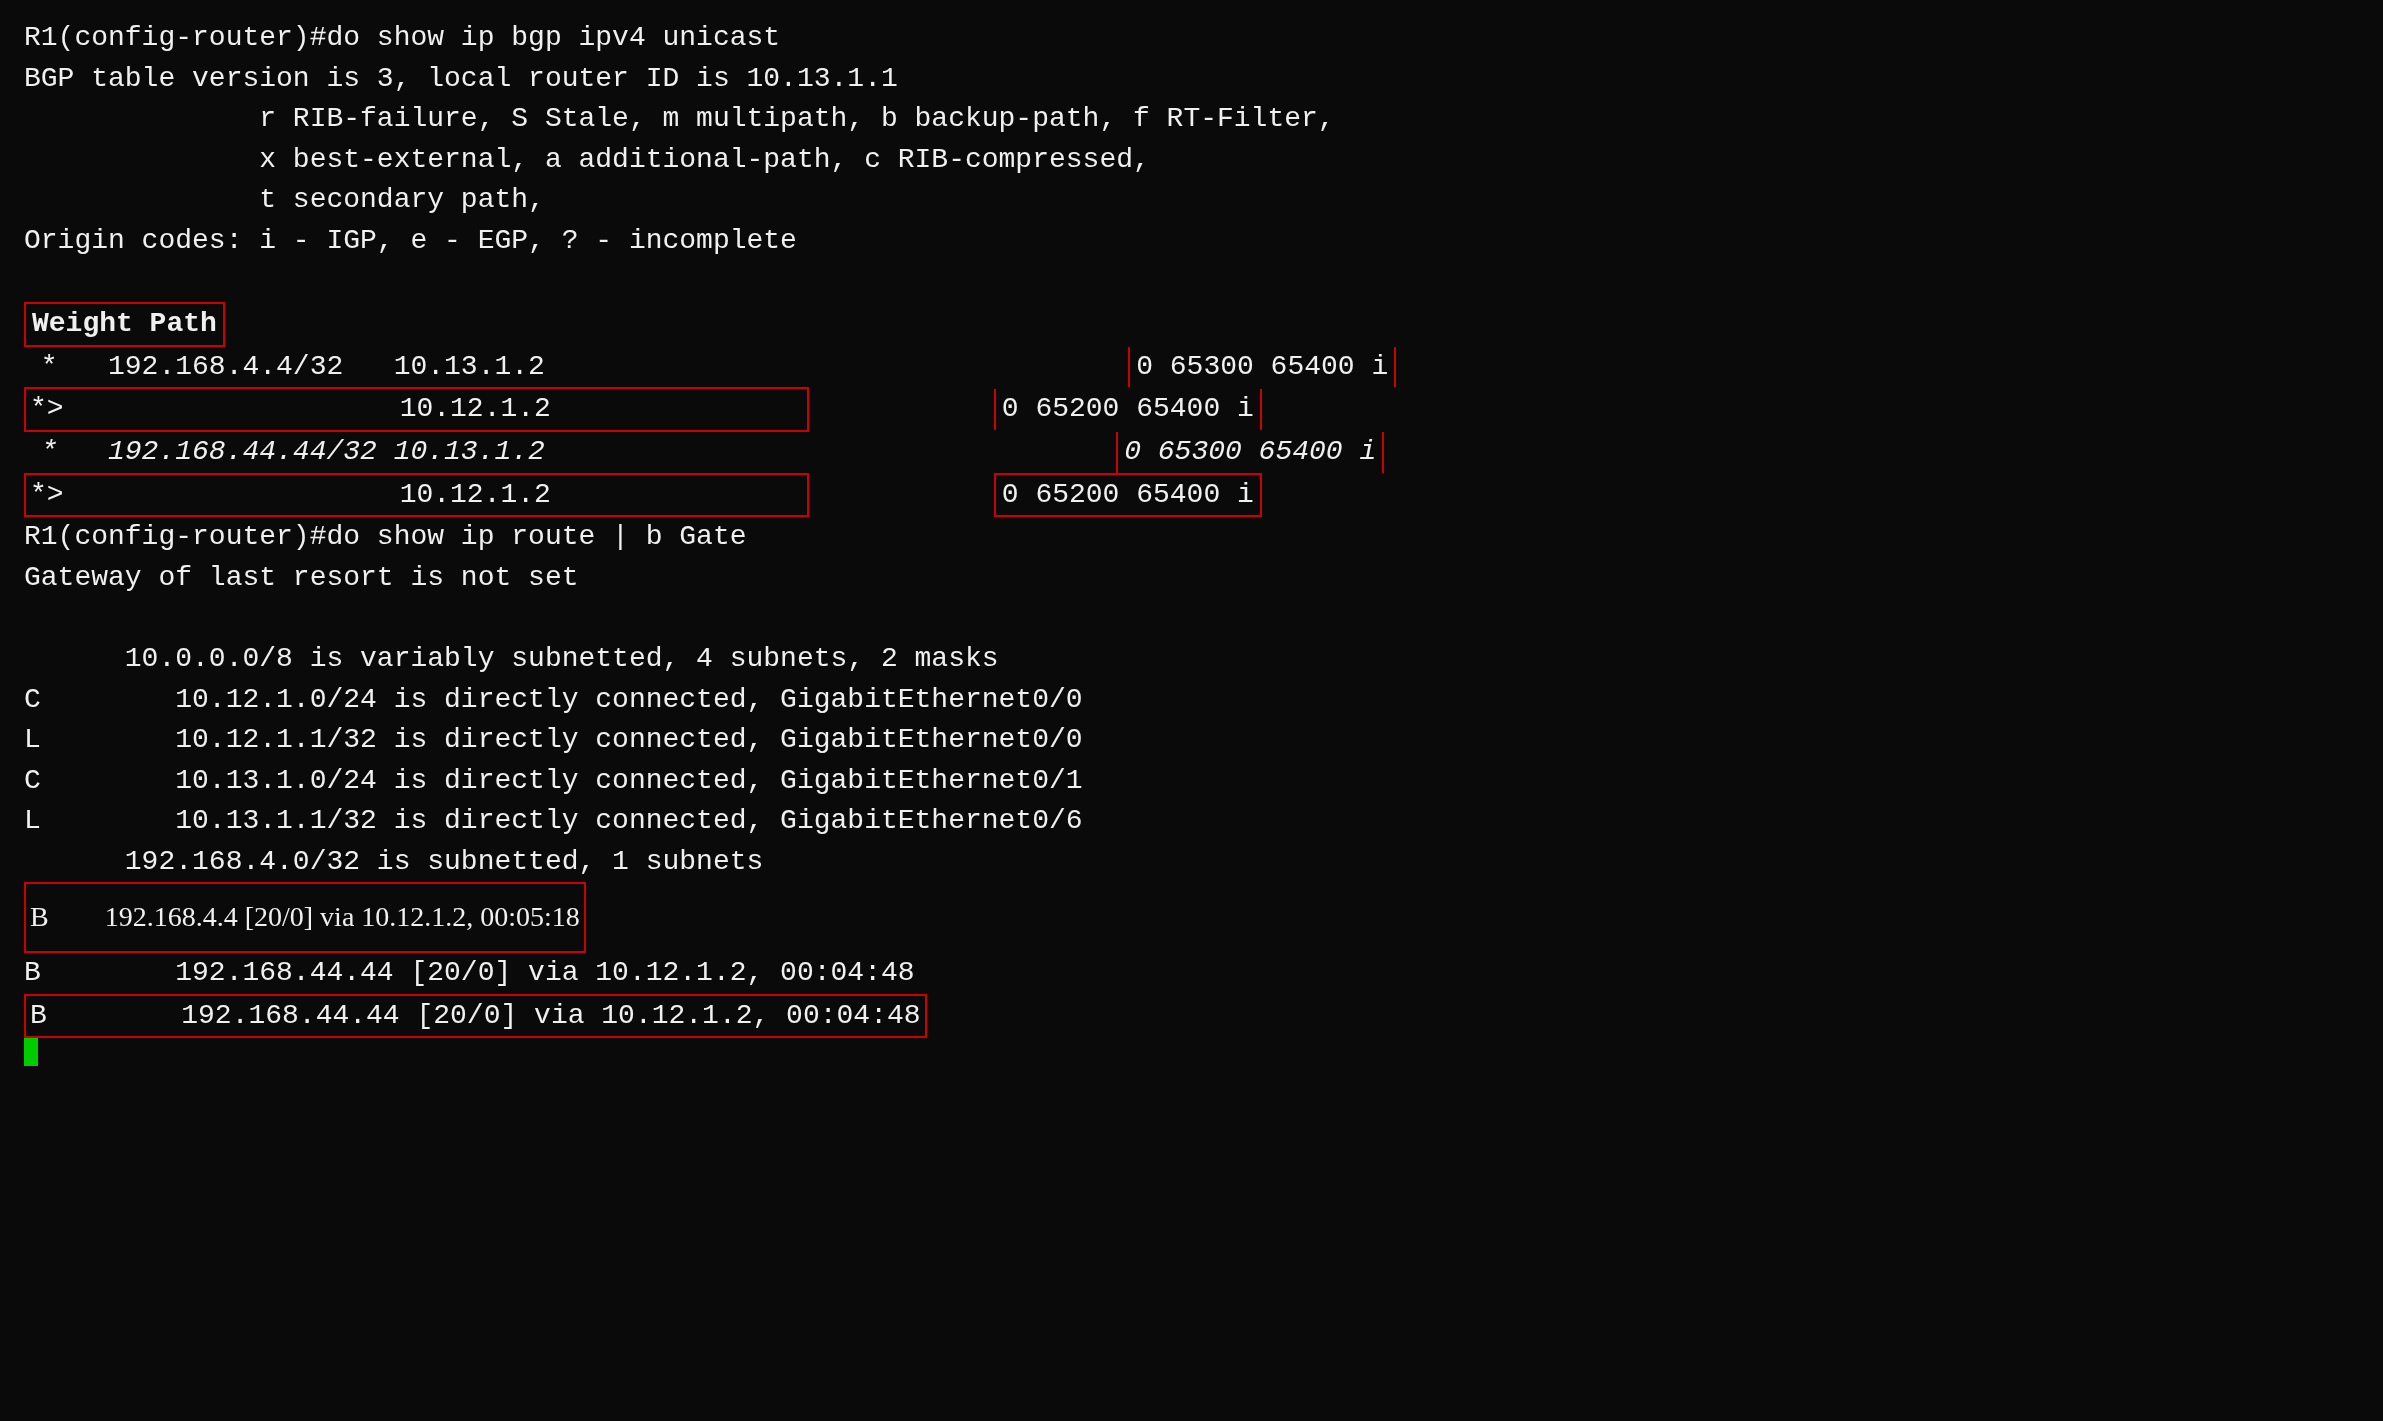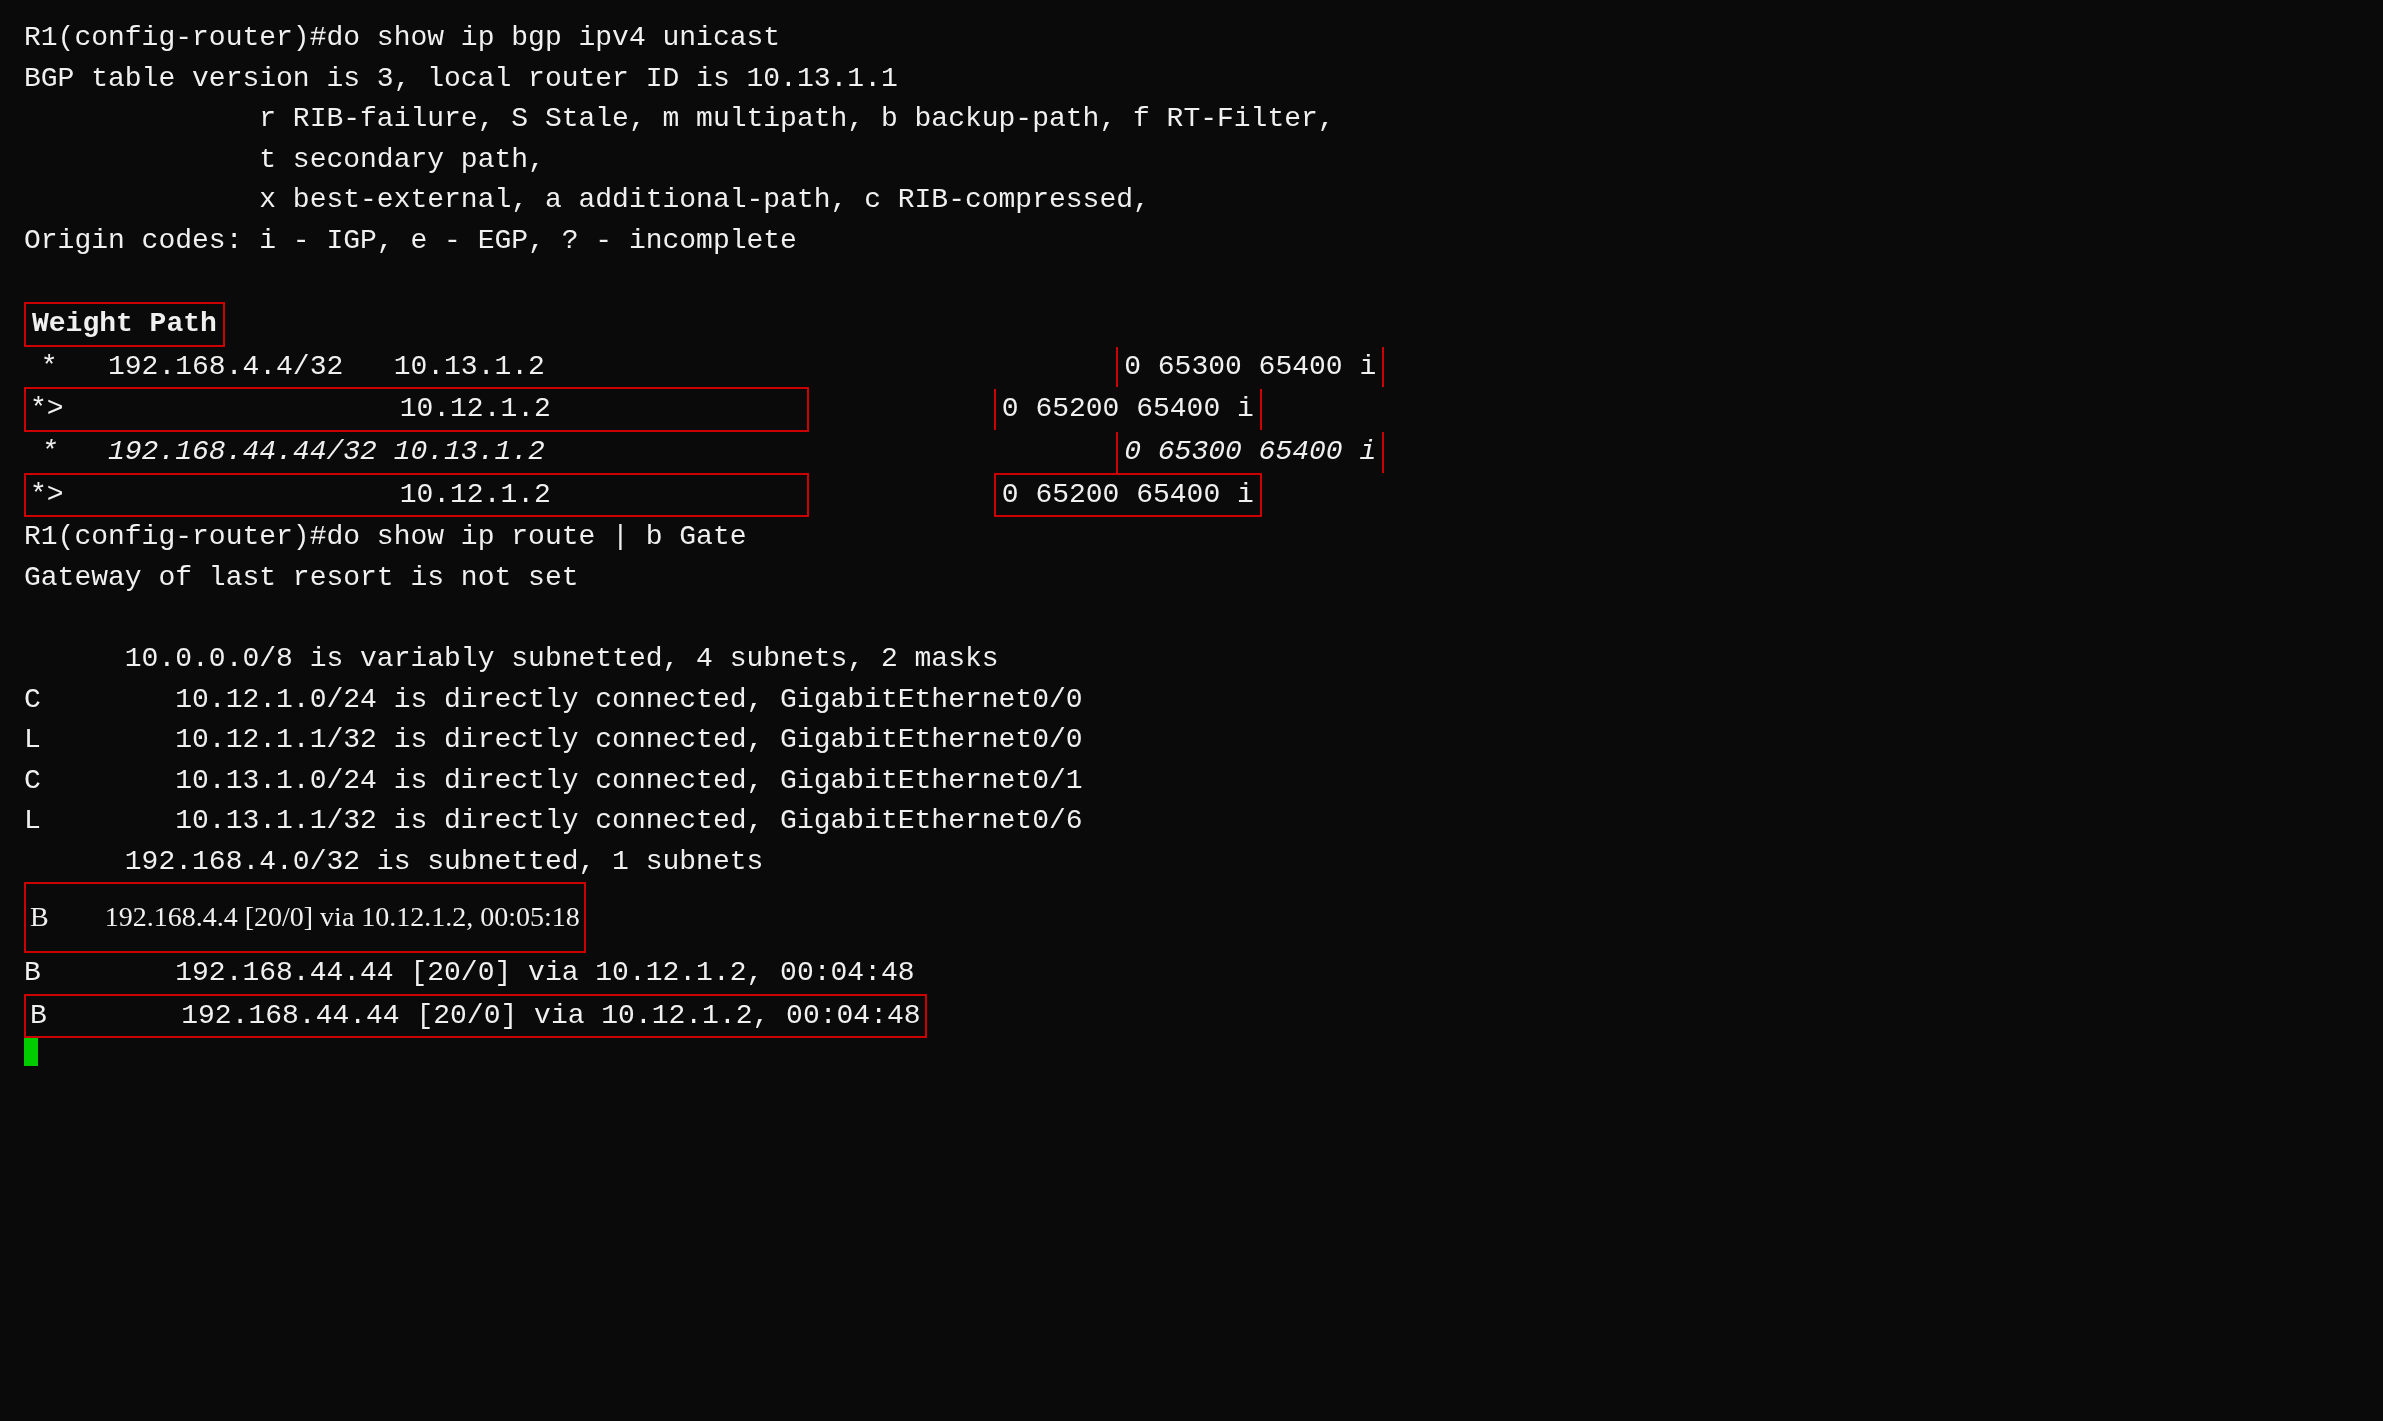--- a/index.html
+++ b/index.html
@@ -35,33 +35,33 @@
 </head>
 <body>
 
 <div style="position:relative;">
 
   <span class="terminal-line">R1(config-router)#do show ip bgp ipv4 unicast</span>
 
   <span class="terminal-line">BGP table version is 3, local router ID is 10.13.1.1</span>
 
   <span class="terminal-line">              r RIB-failure, S Stale, m multipath, b backup-path, f RT-Filter,</span>
+  <span class="terminal-line">              x best-external, a additional-path, c RIB-compressed,</span>
   <span class="terminal-line">              t secondary path,</span>
-  <span class="terminal-line">              x best-external, a additional-path, c RIB-compressed,</span>
   <span class="terminal-line">Origin codes: i - IGP, e - EGP, ? - incomplete</span>
 
   <span class="terminal-line">&nbsp;</span>
 
   <div style="position: relative;">
 
     <div style="position:relative; white-space:pre; display:flex; align-items:baseline;">
       <span style="border: 2.5px solid #cc0000; padding: 0 6px; white-space:pre;font-weight:bold;">Weight Path</span>
     </div>
 
-    <div style="position:relative; white-space:pre; display:flex; align-items:baseline;">
+    <div style="position:relative; white-space:pre; display:flex; align-items:baseline;gap:12px;">
       <span style="white-space:pre;"> *   192.168.4.4/32   10.13.1.2                                  </span><span style="border: 2.5px solid #cc0000; border-top: none; border-bottom: none; padding: 0 6px; white-space:pre;">0 65300 65400 i</span>
     </div>
 
     <div style="position:relative; white-space:pre; display:flex; align-items:baseline;">
       <span style="border: 2.5px solid #cc0000; padding: 0 4px; white-space:pre; margin-right:0;">*&gt;                    10.12.1.2               </span><span style="white-space:pre;">           </span><span style="border: 2.5px solid #cc0000; border-top: none; border-bottom: none; padding: 0 6px; white-space:pre;">0 65200 65400 i</span>
     </div>
 
     <div style="position:relative; white-space:pre; display:flex; align-items:baseline;font-style:italic;">
       <span style="white-space:pre;"> *   192.168.44.44/32 10.13.1.2                                  </span><span style="border: 2.5px solid #cc0000; border-top: none; border-bottom: none; padding: 0 6px; white-space:pre;">0 65300 65400 i</span>
     </div>

